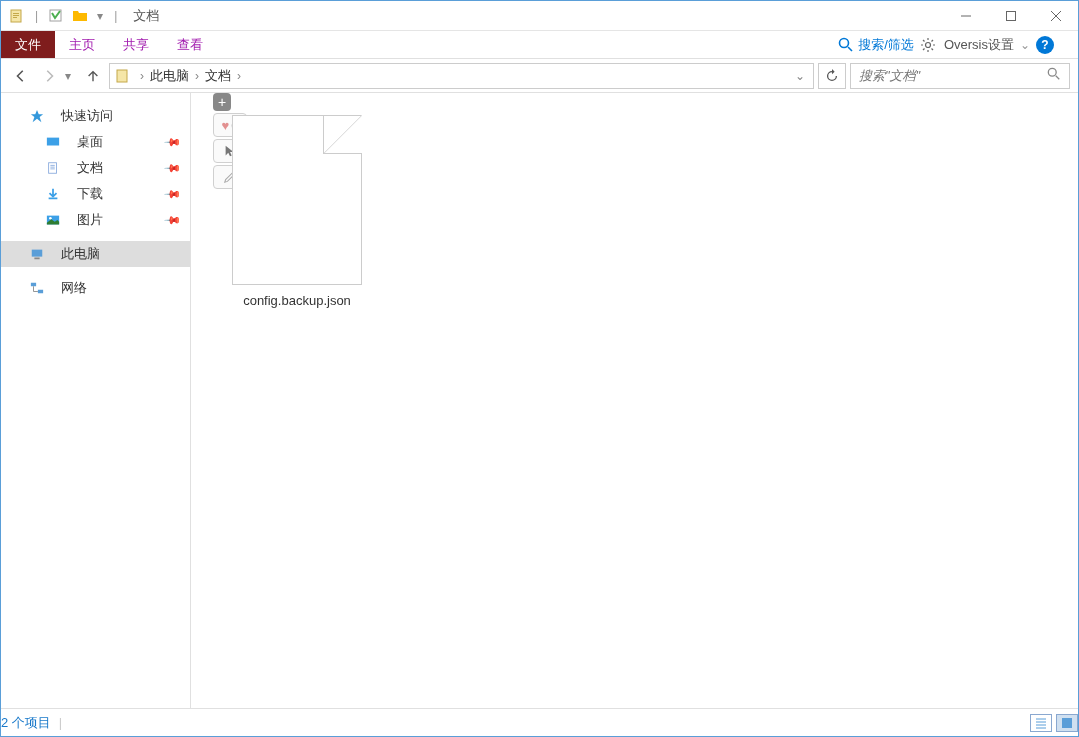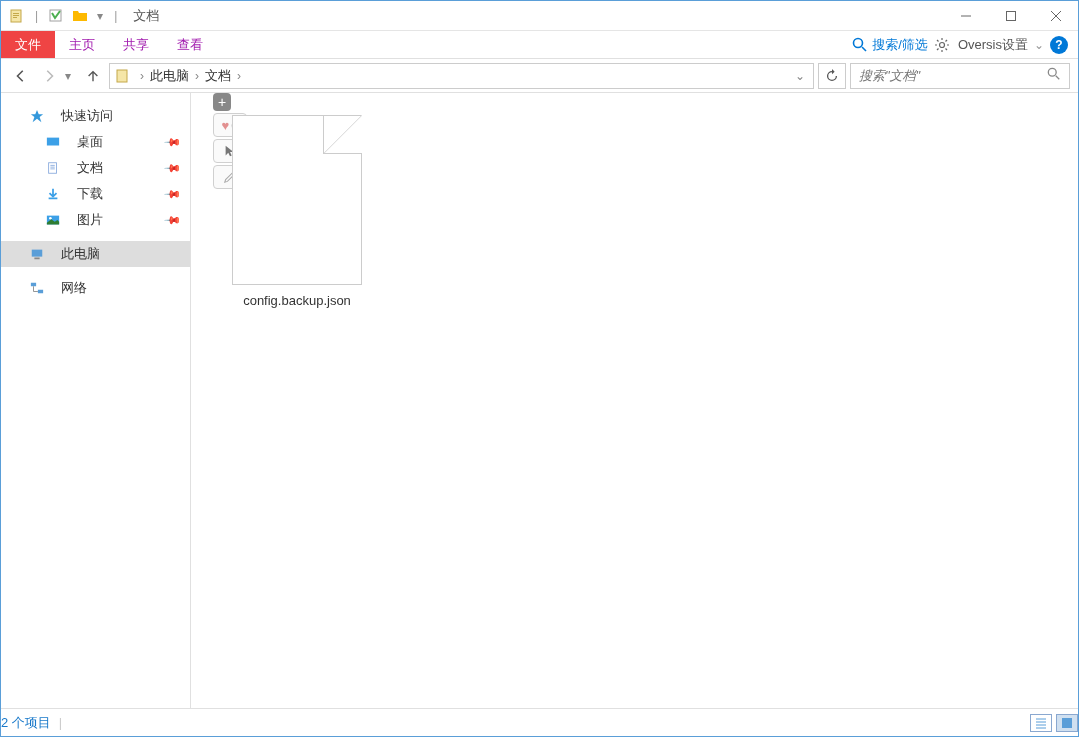--- a/index.html
+++ b/index.html
@@ -8,22 +8,22 @@
 .titlebar { height: 30px; background: #fff; display: flex; align-items: center; padding: 0 0 0 6px; border-bottom: 1px solid #e5e5e5; }
 .titlebar .qat { display: flex; align-items: center; gap: 4px; }
 .titlebar .qat-item { width: 20px; height: 20px; display: flex; align-items: center; justify-content: center; }
 .titlebar .sep { color: #999; margin: 0 4px; }
 .titlebar .title { margin-left: 8px; color: #555; font-size: 13px; }
 .titlebar .win-controls { margin-left: auto; display: flex; }
 .titlebar .win-btn { width: 45px; height: 28px; display: flex; align-items: center; justify-content: center; color: #666; cursor: pointer; }
 .titlebar .win-btn svg { width: 10px; height: 10px; }
 .ribbon { height: 28px; background: #fff; display: flex; align-items: center; border-bottom: 1px solid #e0e0e0; }
 .ribbon .tab { padding: 0 14px; height: 100%; display: flex; align-items: center; font-size: 13px; color: #a21caf; cursor: pointer; }
-.ribbon .tab.file { background: #ef4444; color: #fff; }
-.ribbon .right { margin-left: auto; display: flex; align-items: center; gap: 6px; padding-right: 10px; }
+.ribbon .tab.file { background: #7f1d1d; color: #fff; }
+.ribbon .right { margin-left: auto; display: flex; align-items: center; gap: 6px; padding-right: 24px; }
 .ribbon .search-toggle { display: flex; align-items: center; gap: 4px; color: #0078d7; font-size: 13px; cursor: pointer; }
 .ribbon .settings { display: flex; align-items: center; gap: 8px; color: #555; font-size: 13px; cursor: pointer; }
 .ribbon .chev { color: #999; }
 .ribbon .help { width: 18px; height: 18px; border-radius: 50%; background: #0078d7; color: #fff; display: flex; align-items: center; justify-content: center; font-size: 12px; font-weight: bold; cursor: pointer; }
 .navbar { height: 34px; display: flex; align-items: center; padding: 4px 8px; gap: 4px; border-bottom: 1px solid #e0e0e0; }
 .nav-btn { width: 24px; height: 24px; display: flex; align-items: center; justify-content: center; color: #555; cursor: pointer; }
 .nav-btn.disabled { color: #bbb; }
 .nav-btn svg { width: 14px; height: 14px; }
 .nav-dd { width: 12px; color: #888; cursor: pointer; }
 .addressbar { flex: 1; height: 26px; border: 1px solid #ccc; display: flex; align-items: center; background: #fff; padding: 0 4px; }

